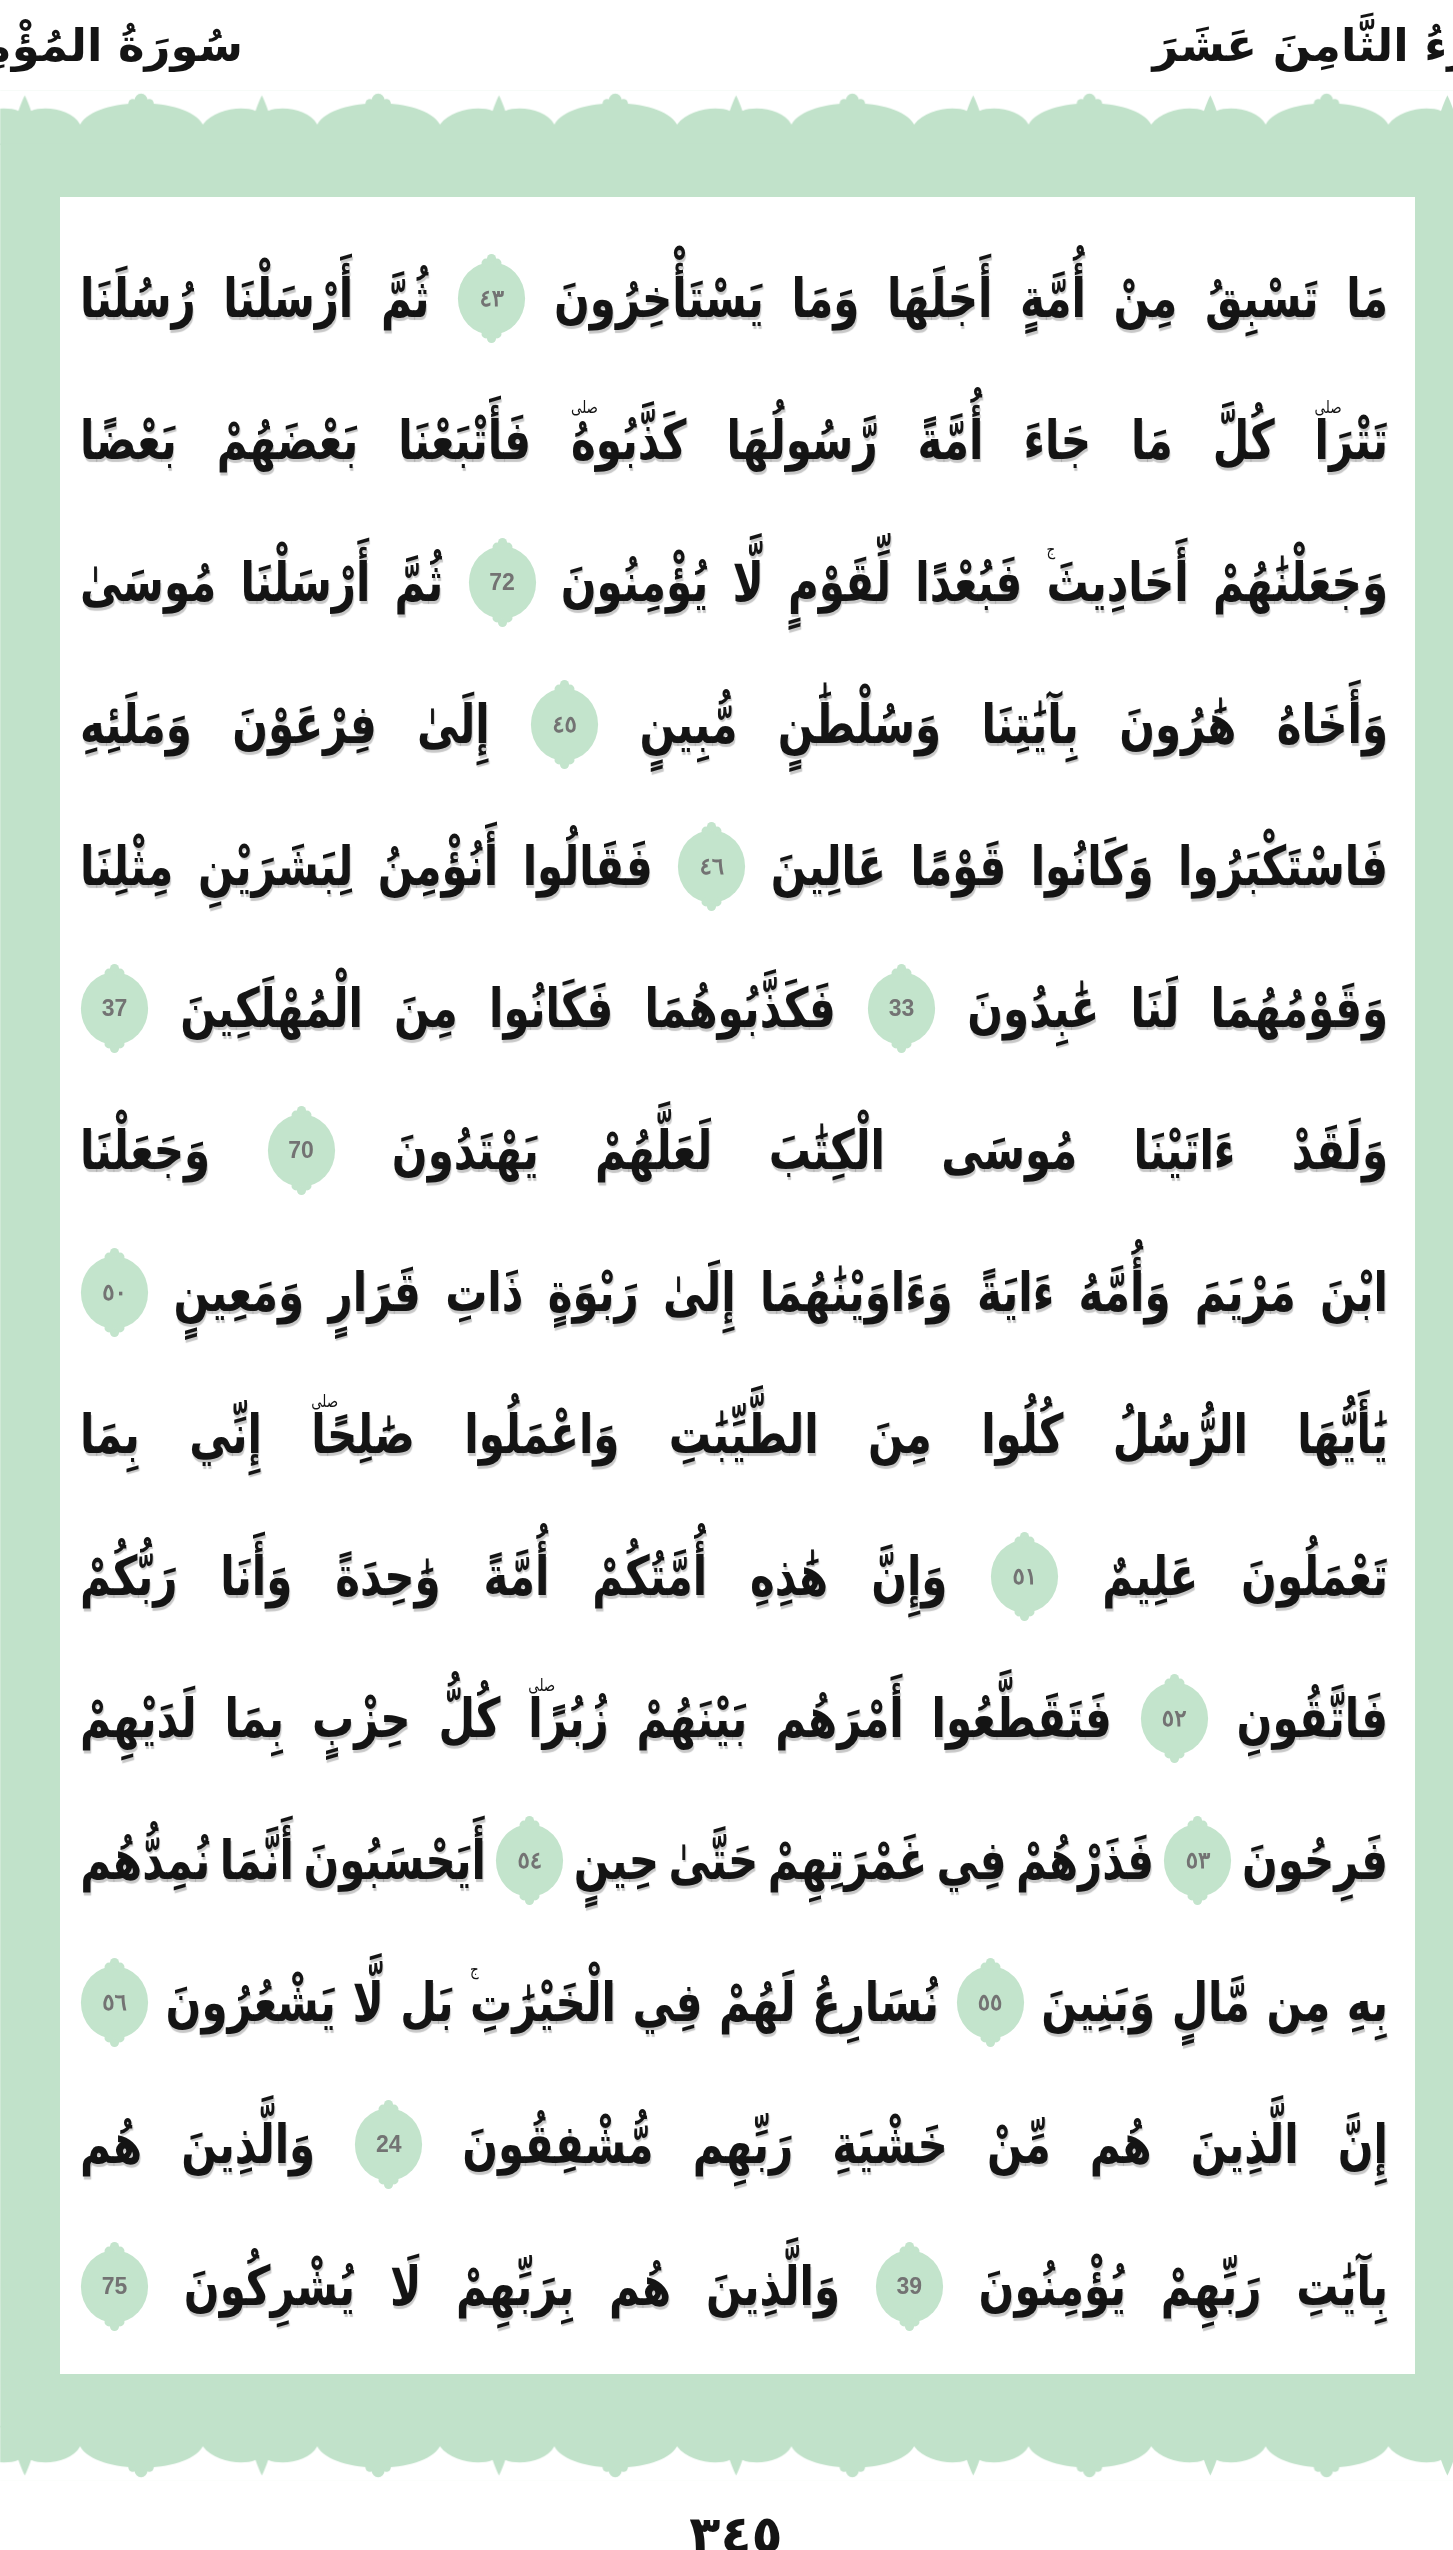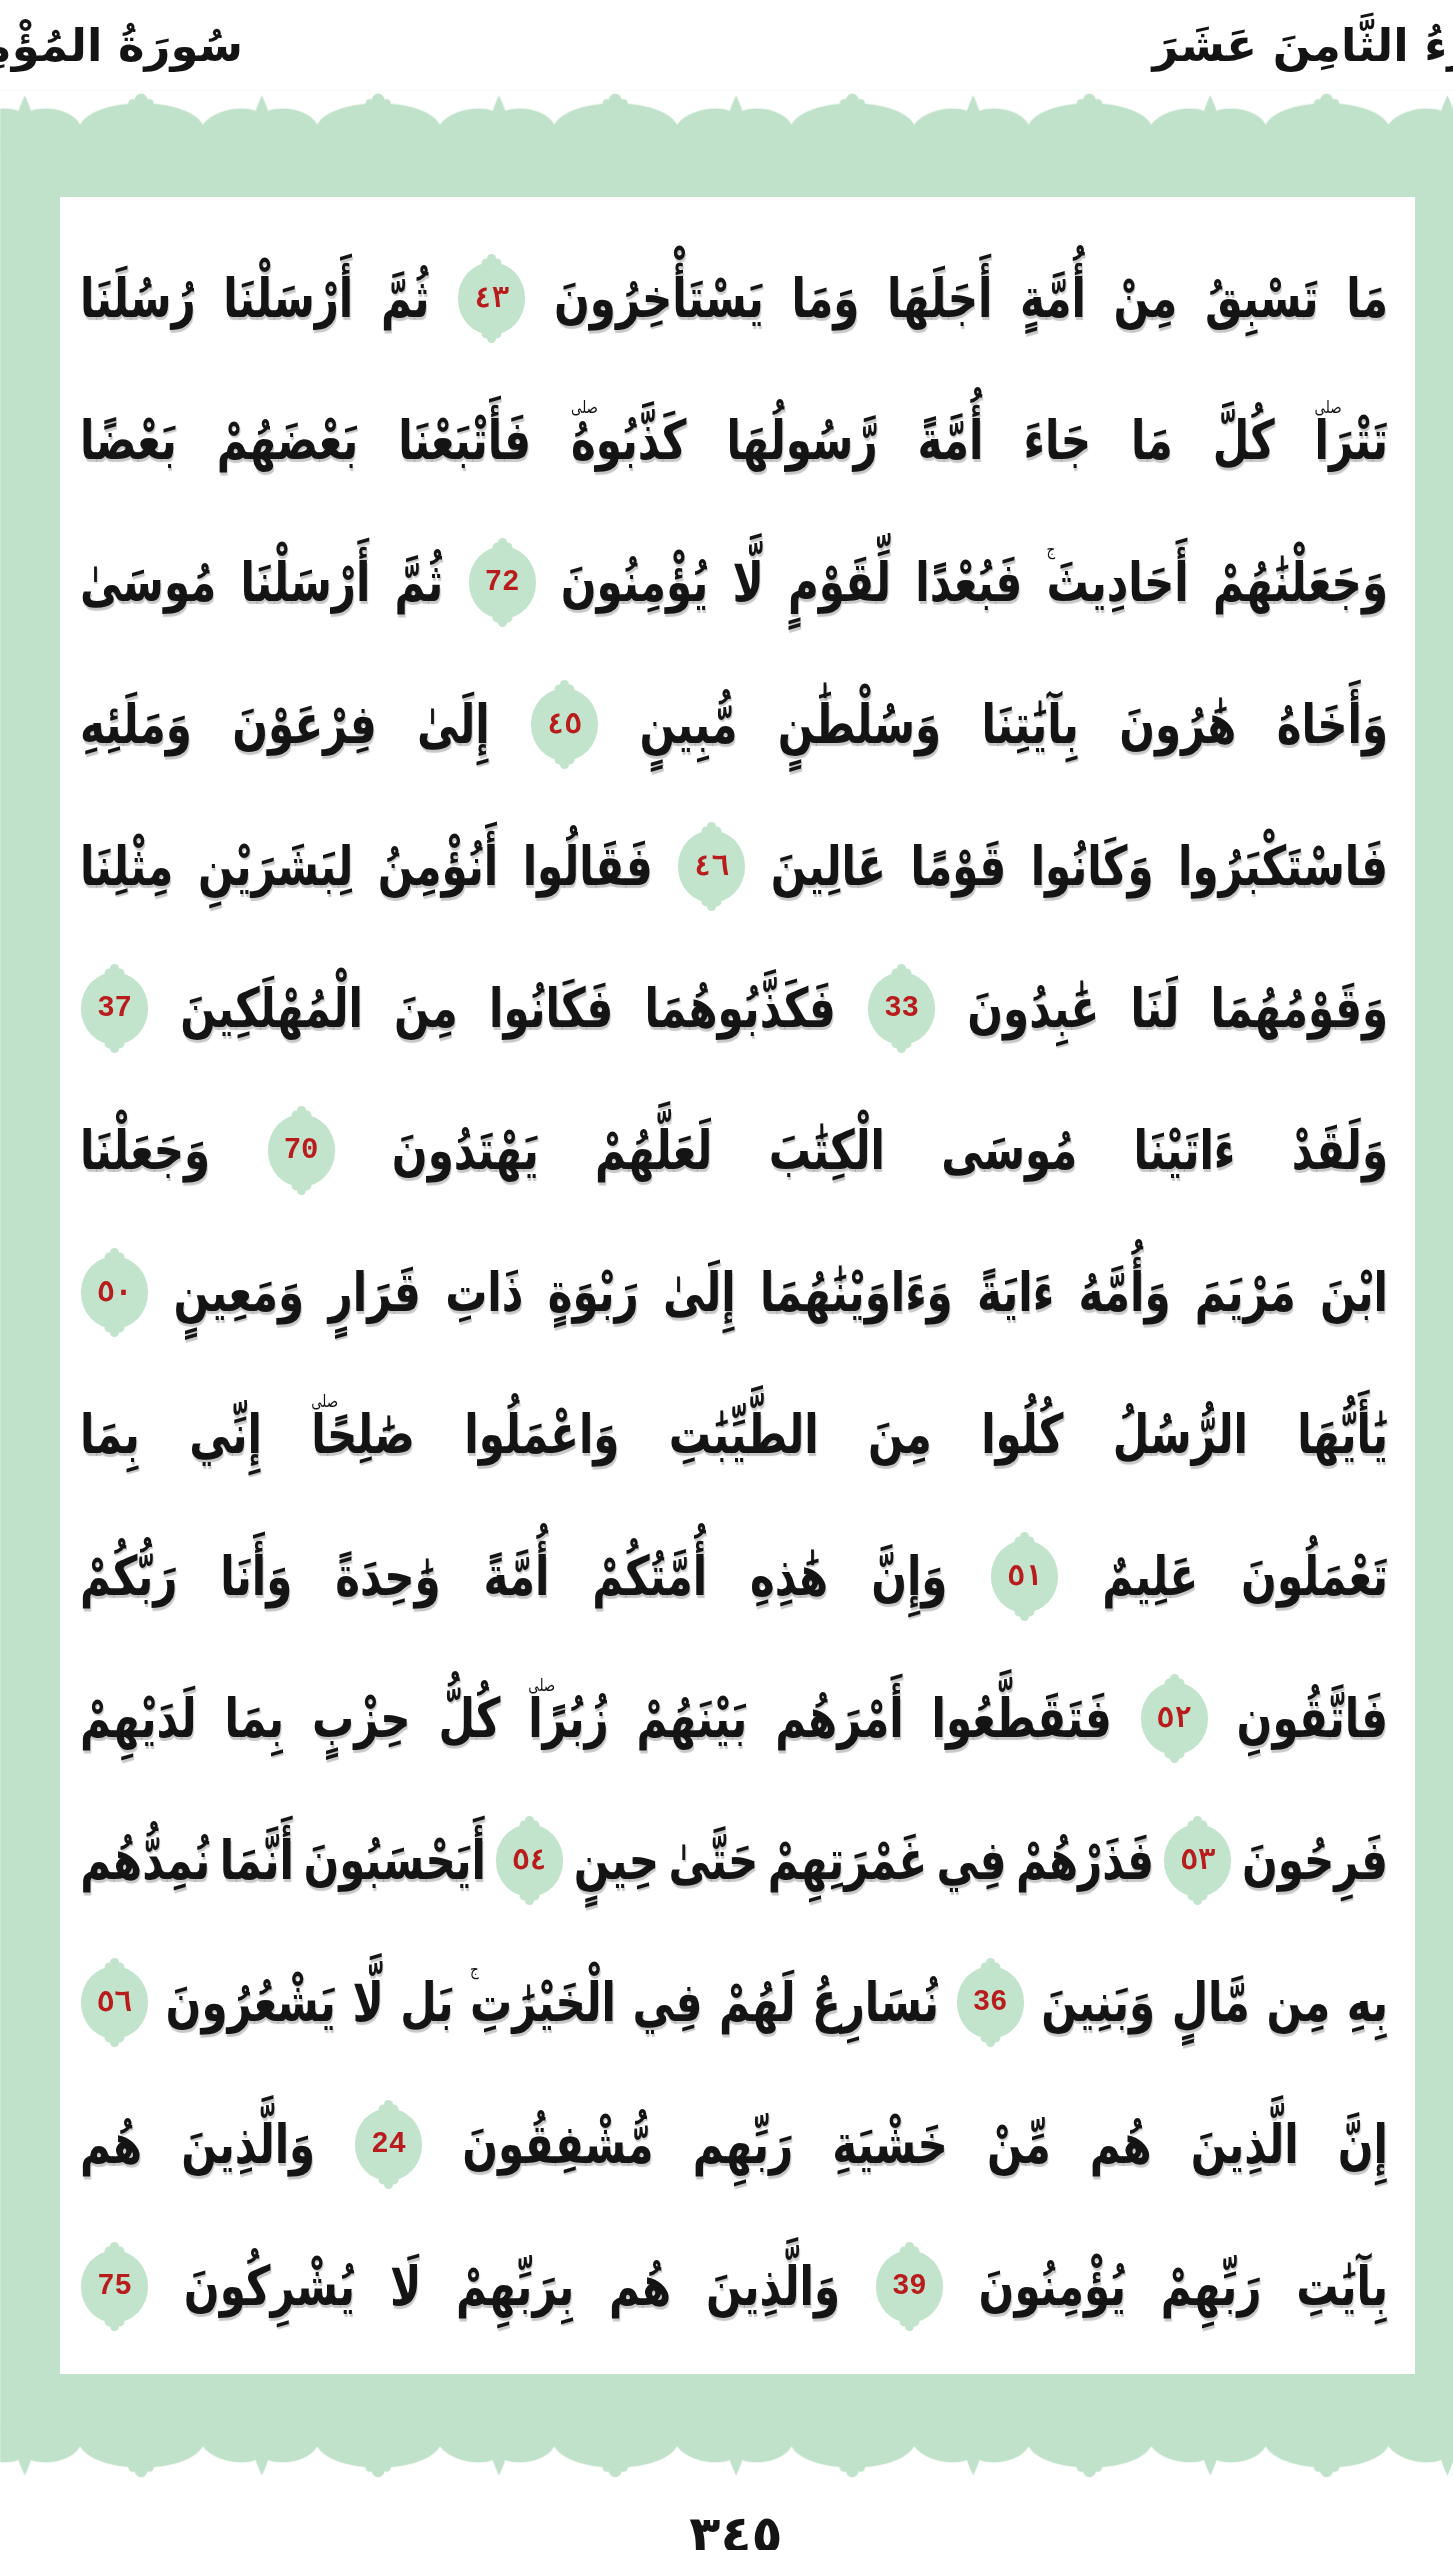--- a/index.html
+++ b/index.html
@@ -35,22 +35,22 @@
   }
   .waqf {
     position:absolute; left:0; top:-0.1em;
     font-size:0.32em; font-weight:normal; line-height:1; text-shadow:none;
   }
   .ayah { flex:0 0 auto; position:relative; width:69px; height:91px; }
   .ayah svg { position:absolute; left:0; top:0; width:69px; height:91px; }
   .ayah-num {
     position:absolute; left:0; top:0; width:69px; height:91px;
     display:flex; align-items:center; justify-content:center;
-    font-family:Liberation Mono, monospace; font-size:29px; font-weight:bold;
-    color:#b91c1c; direction:rtl;
+    font-family:Liberation Sans, sans-serif; font-size:23px; font-weight:bold;
+    color:#737373; direction:rtl;
   }
   .page-number {
     position:absolute; left:645px; top:2509px; width:182px; text-align:center;
     font-family:"DejaVu Sans", sans-serif; font-size:51px; font-weight:bold;
     line-height:51px; color:#141414; direction:rtl;
   }
 </style>
 </head>
 <body style="--fs: 42px;">
 
@@ -357,21 +357,21 @@
       <span class="ayah">
         <svg viewBox="0 0 76 100">
           <ellipse cx="38" cy="50" rx="37" ry="40" fill="#c3e4cc"></ellipse>
           <circle cx="38" cy="6" r="5" fill="#c3e4cc"></circle>
           <circle cx="32" cy="11" r="5" fill="#c3e4cc"></circle>
           <circle cx="44" cy="11" r="5" fill="#c3e4cc"></circle>
           <circle cx="38" cy="94" r="5" fill="#c3e4cc"></circle>
           <circle cx="32" cy="89" r="5" fill="#c3e4cc"></circle>
           <circle cx="44" cy="89" r="5" fill="#c3e4cc"></circle>
         </svg>
-        <span class="ayah-num">36</span>
+        <span class="ayah-num">٥٥</span>
       </span>
       <span class="word"><span>نُسَارِعُ</span></span>
       <span class="word"><span>لَهُمْ</span></span>
       <span class="word"><span>فِي</span></span>
       <span class="word"><span>الْخَيْرَٰتِ</span><span class="waqf">ج</span></span>
       <span class="word"><span>بَل</span></span>
       <span class="word"><span>لَّا</span></span>
       <span class="word"><span>يَشْعُرُونَ</span></span>
       <span class="ayah">
         <svg viewBox="0 0 76 100">

